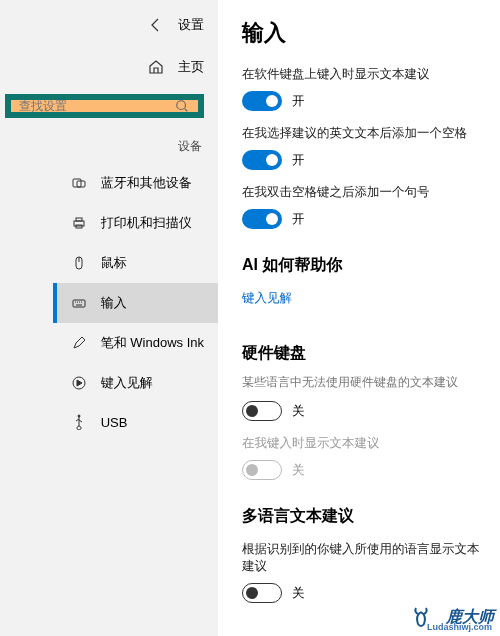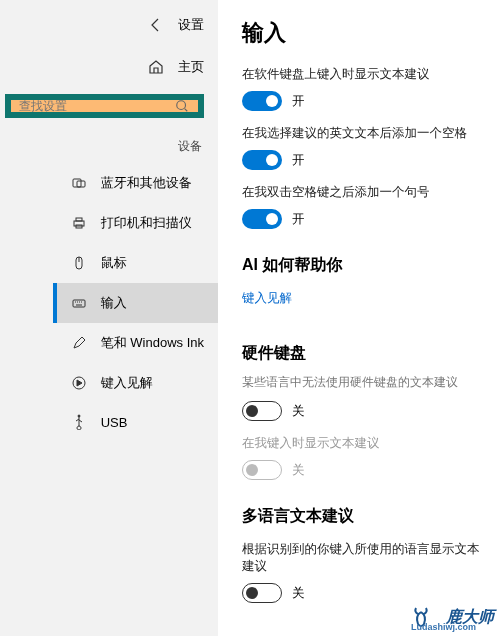--- a/index.html
+++ b/index.html
@@ -28,21 +28,21 @@
     .toggle .knob { position: absolute; width: 12px; height: 12px; border-radius: 50%; top: 50%; transform: translateY(-50%); }
     .toggle.on .knob { background: #fff; right: 4px; }
     .toggle.off .knob { background: #333; left: 3px; }
     .toggle.disabled .knob { background: #bbb; left: 3px; }
     .toggle-state { font-size: 12.5px; }
     .toggle-state.disabled { color: #999; }
     h2.subheading { font-size: 16px; font-weight: 600; margin-top: 26px; margin-bottom: 10px; }
     .desc { font-size: 12px; color: #777; margin-bottom: 10px; }
     .link { color: #0066cc; font-size: 12.5px; cursor: pointer; margin-top: 4px; margin-bottom: 10px; display: inline-block; }
     .watermark { position: absolute; right: 6px; bottom: 6px; display: flex; align-items: center; gap: 12px; font-size: 16px; color: #1a5590; font-style: italic; font-weight: 700; }
-    .watermark .sub { font-size: 9px; color: #3a75b0; font-style: normal; position: absolute; right: 18px; bottom: -2px; }
+    .watermark .sub { font-size: 9px; color: #3a75b0; font-style: normal; position: absolute; right: 2px; bottom: -2px; }
   </style>
 </head>
 <body>
 
 <div class="sidebar">
   <div class="back-row">
     <span class="icon">
       <svg width="16" height="16" viewBox="0 0 16 16" fill="none" stroke="currentColor" stroke-width="1.2">
           <path d="M10 2 L4 8 L10 14"></path>
         </svg>

